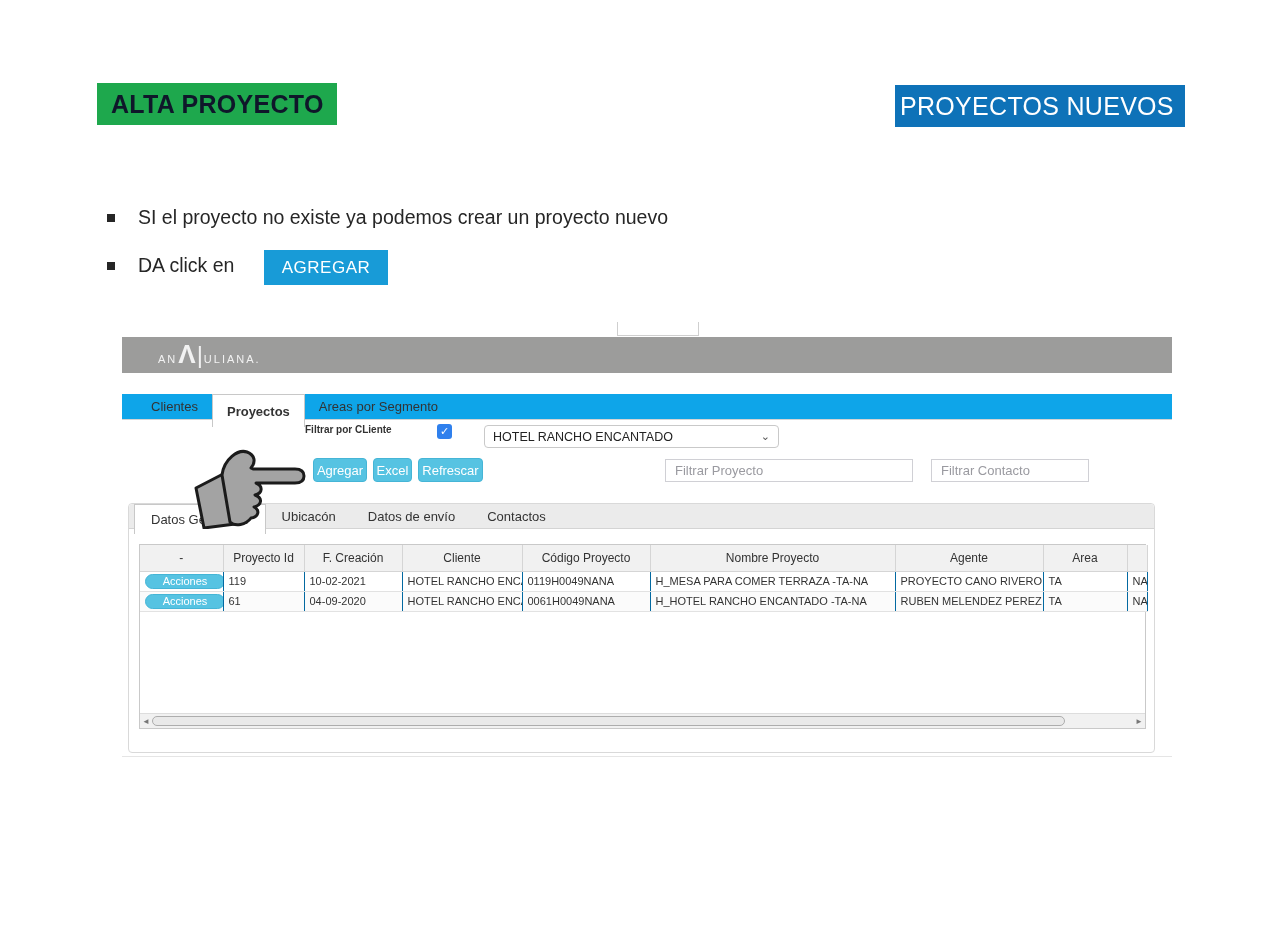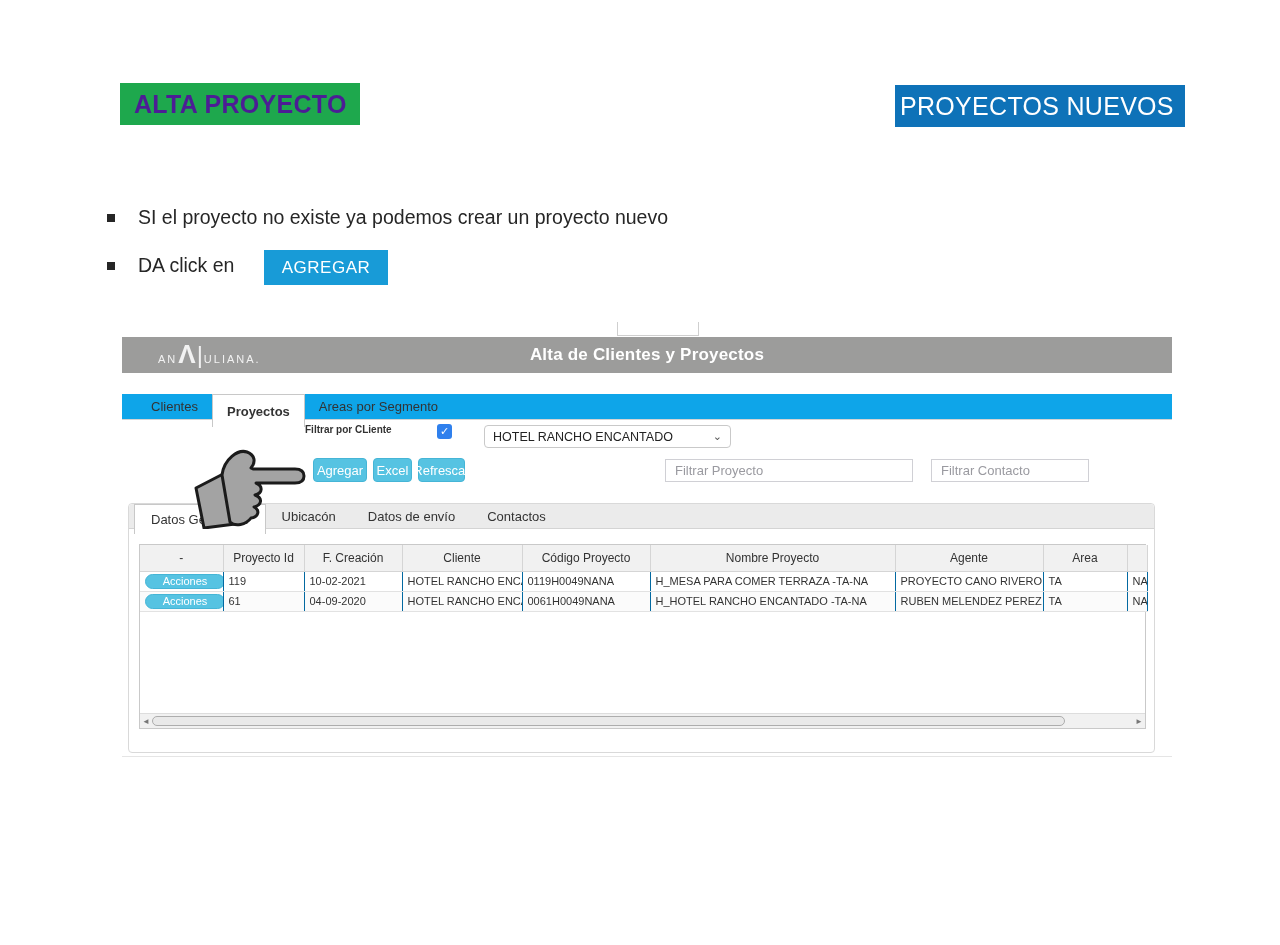--- a/index.html
+++ b/index.html
@@ -1,21 +1,21 @@
 <!DOCTYPE html>
 <html><head>
 <meta charset="utf-8">
 <style>
   * { margin:0; padding:0; box-sizing:border-box; }
   html,body { width:1280px; height:945px; background:#ffffff; font-family:"Liberation Sans", sans-serif; overflow:hidden; }
   .abs { position:absolute; }
 
   
-  .badge-green { left:120px; top:83px; width:240px; height:42px; background:#1ea84d;
-    color:#4c1d95; font-size:25px; font-weight:bold; display:flex; align-items:center; padding-left:14px; letter-spacing:0.3px; }
+  .badge-green { left:97px; top:83px; width:240px; height:42px; background:#1ea84d;
+    color:#0f172a; font-size:25px; font-weight:bold; display:flex; align-items:center; padding-left:14px; letter-spacing:0.3px; }
   .badge-blue { left:895px; top:85px; width:290px; height:42px; background:#0e72b8;
     color:#fff; font-size:25px; display:flex; align-items:center; padding-left:5px; letter-spacing:0.3px; }
 
   
   .bullet-row { left:107px; display:flex; align-items:center; color:#262626; font-size:19.5px; }
   .bullet-sq { width:8px; height:8px; background:#262626; margin-right:23px; flex:0 0 auto; }
   .bullet1 { top:206px; }
   .bullet2 { top:254px; }
   .btn-agregar-callout { left:264px; top:250px; width:124px; height:35px; background:#189bd7;
     color:#fff; font-size:17px; display:flex; align-items:center; justify-content:center; letter-spacing:0.5px; }
@@ -34,30 +34,30 @@
   
   .tabbar { left:122px; top:394px; width:1050px; height:26px; background:#0ea5e9;
     border-bottom:1px solid #d4d4d4; display:flex; align-items:stretch; padding-left:15px; }
   .tab { font-size:13px; color:#333; padding:0 14px; display:flex; align-items:center; }
   .tab.active { background:#ffffff; border:1px solid #c8c8c8; border-bottom:none; height:33px; font-weight:bold; z-index:3; }
 
   
   .filter-label { left:305px; top:424px; font-size:10px; font-weight:bold; color:#333; }
   .checkbox { left:437px; top:424px; width:15px; height:15px; background:#2f80ed; border-radius:3px;
     color:#fff; font-size:11px; display:flex; align-items:center; justify-content:center; }
-  .client-select { left:484px; top:425px; width:247px; height:23px; border:1px solid #c9c9c9; border-radius:4px;
+  .client-select { left:484px; top:425px; width:295px; height:23px; border:1px solid #c9c9c9; border-radius:4px;
     background:#fff; font-size:12.5px; color:#222; display:flex; align-items:center; padding:0 8px; }
   .client-select .chev { margin-left:auto; color:#555; font-size:11px; }
 
   
   .tool-btn { top:458px; height:24px; background:#56c3e2; border:1px solid #45b5d6; border-radius:4px;
     color:#fff; font-size:13px; display:flex; align-items:center; justify-content:center; }
   .btn-ag { left:313px; width:54px; }
   .btn-ex { left:373px; width:39px; }
-  .btn-re { left:418px; width:47px; }
+  .btn-re { left:418px; width:65px; }
 
   .filter-input { top:459px; height:23px; border:1px solid #d0d0d5; border-radius:0; background:#fff;
     font-size:13px; color:#222; padding:0 9px; font-family:Liberation Sans, sans-serif; }
   .filter-input::placeholder { color:#9a9aa0; }
   .fi-proj { left:665px; width:248px; }
   .fi-cont { left:931px; width:158px; }
 
   
   .panel { left:128px; top:503px; width:1027px; height:250px; background:#fff;
     border:1px solid #d9d9d9; border-radius:4px; }
@@ -105,21 +105,20 @@
 
 <div class="abs partial-box"></div>
 
 <div class="abs app-header">
   <div class="logo">
     <span class="sm">AN</span>
       <span class="big">Λ</span>
       <span class="bar">|</span>
       <span class="sm">ULIANA.</span>
   </div>
-  <div class="app-title">Alta de Clientes y Proyectos</div>
 </div>
 
 <div class="abs tabbar">
   <div class="tab">Clientes</div>
   <div class="tab active">Proyectos</div>
   <div class="tab">Areas por Segmento</div>
 </div>
 
 <div class="abs filter-label">Filtrar por CLiente</div>
 <div class="abs checkbox">✓</div>

